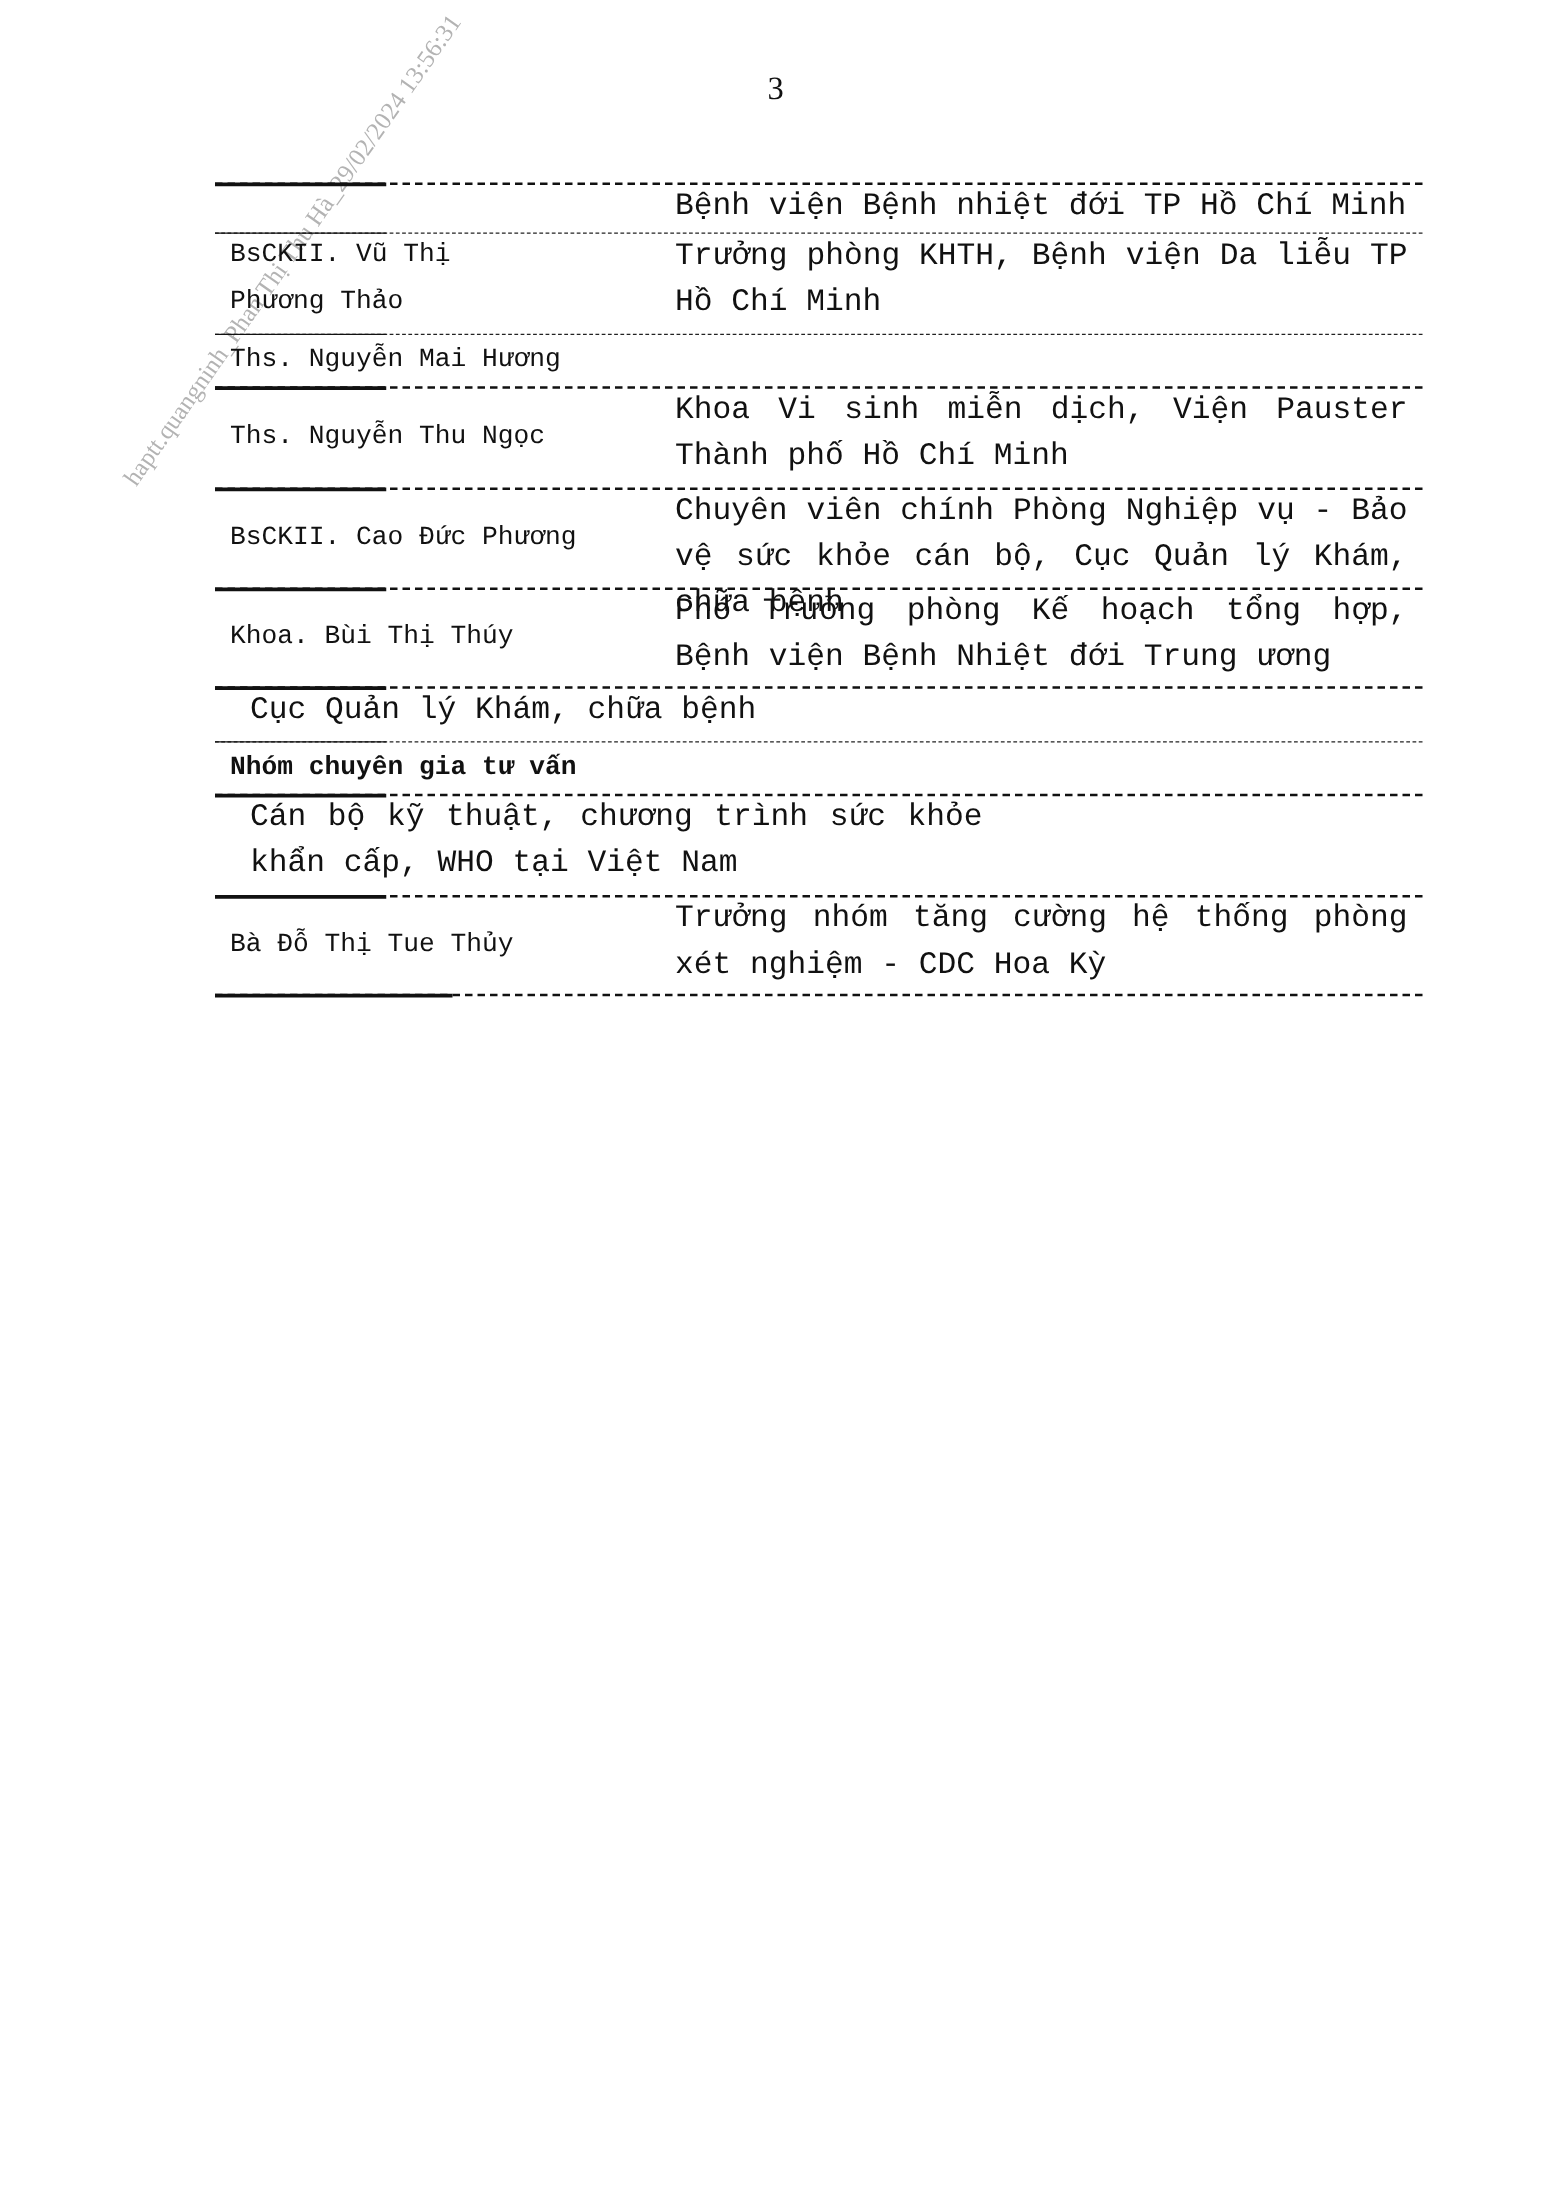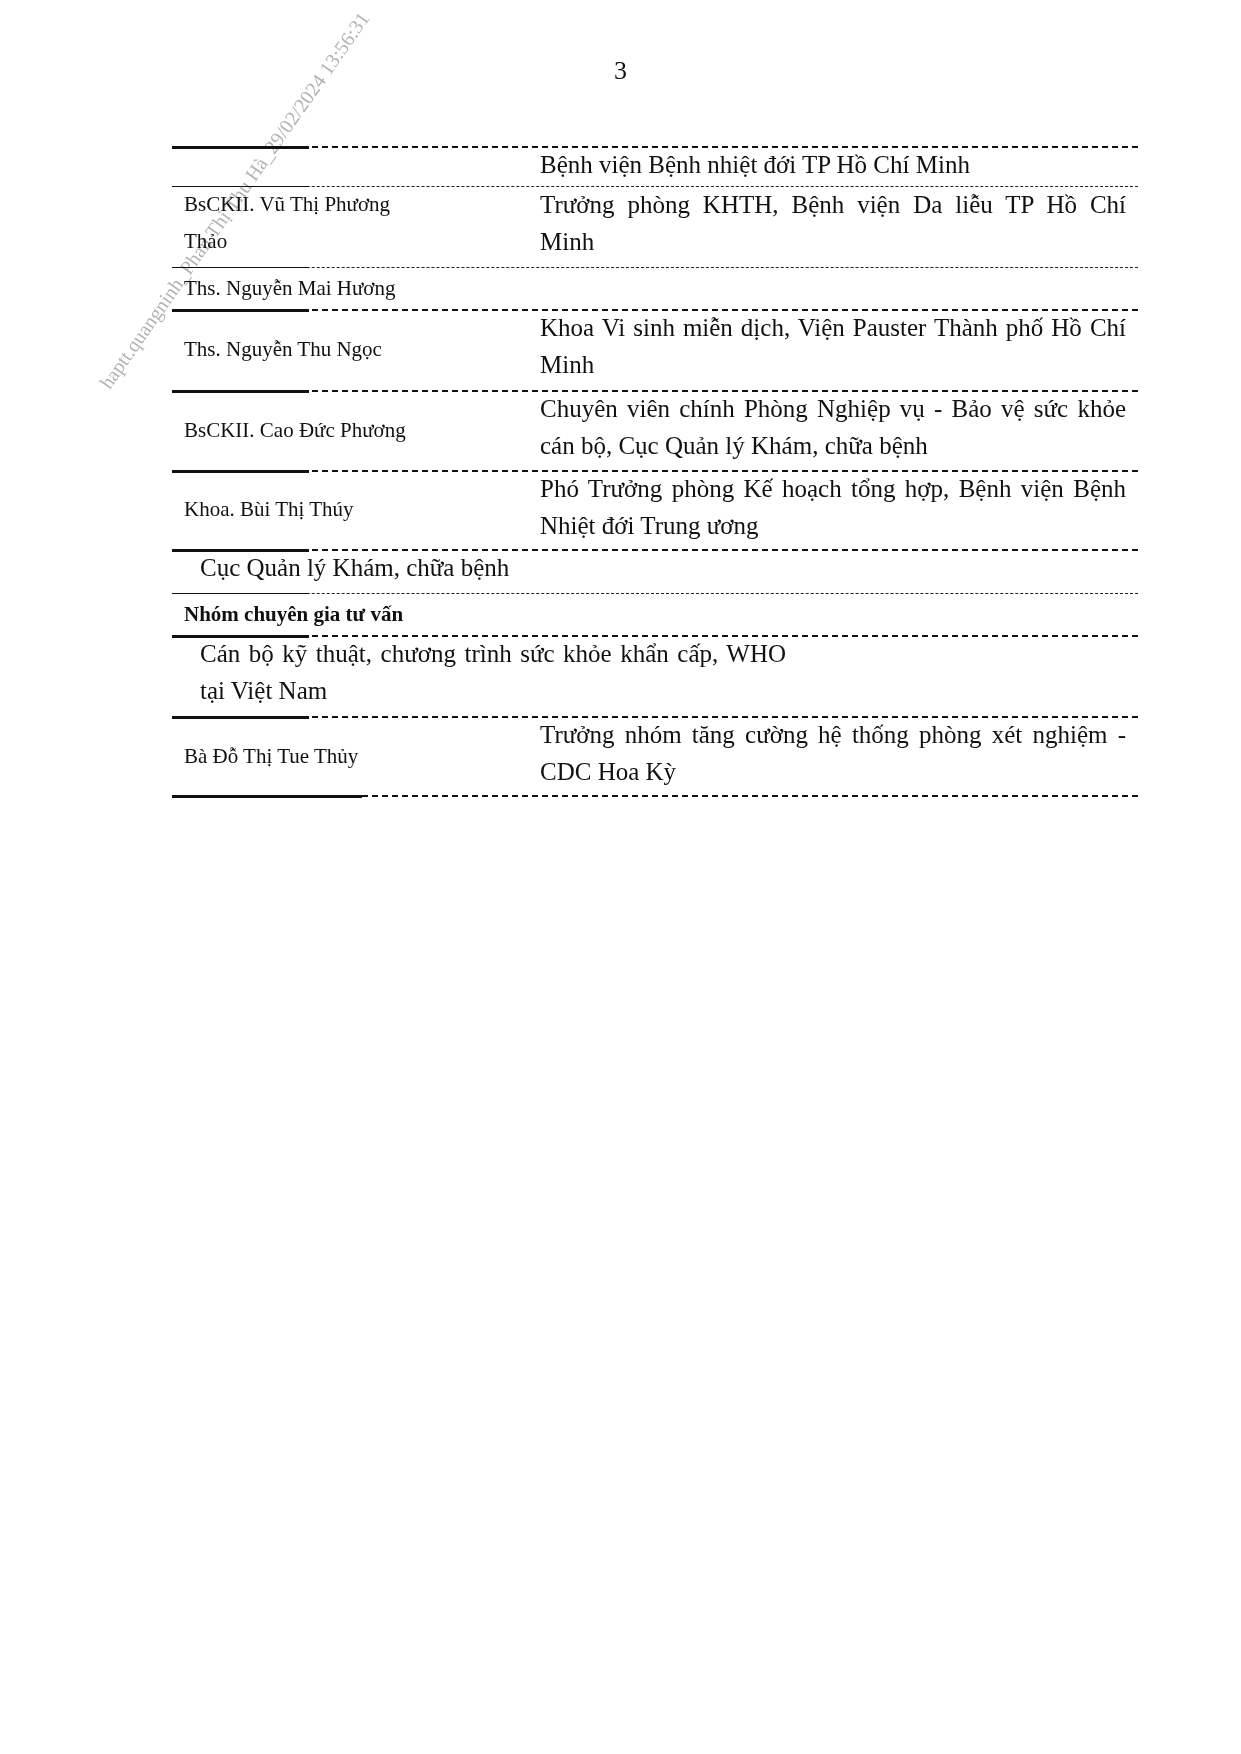--- a/index.html
+++ b/index.html
@@ -1,21 +1,21 @@
 <!DOCTYPE html>
 <html><head>
 <meta charset="utf-8">
 <style>
   html, body { margin: 0; padding: 0; background: #ffffff; }
   body { width: 1241px; height: 1754px; position: relative; overflow: hidden;
          font-family: "Liberation Serif", "DejaVu Serif", serif; color: #111; }
   .page-number { position: absolute; left: 0; width: 1241px; top: 56px; text-align: center;
                  font-size: 26px; line-height: 30px; }
   .table { position: absolute; left: 172px; top: 146px; width: 966px; }
-  .row { position: relative; display: flex; box-sizing: border-box; }
+  .row { position: relative; display: flex; box-sizing: border-box; font-family: Liberation Mono, monospace; }
   .row::before { content: ""; position: absolute; left: 0; right: 0; top: 0; height: 0;
                  border-top: 1px dashed #222; }
   .row.thick::before { border-top: 2px dashed #111; }
   .row .seg-solid { position: absolute; top: 0; left: 0; width: 137px; height: 0;
                     border-top: 1px solid #111; }
   .row.thick .seg-solid { border-top-width: 3px; }
   .cell-name { width: 340px; padding-left: 12px; box-sizing: border-box; display: flex;
                align-items: center; font-size: 21px; line-height: 37px; }
   .cell-desc { width: 626px; padding-left: 28px; padding-right: 12px; box-sizing: border-box;
                font-size: 25px; line-height: 37px; text-align: justify; text-align-last: left; }

